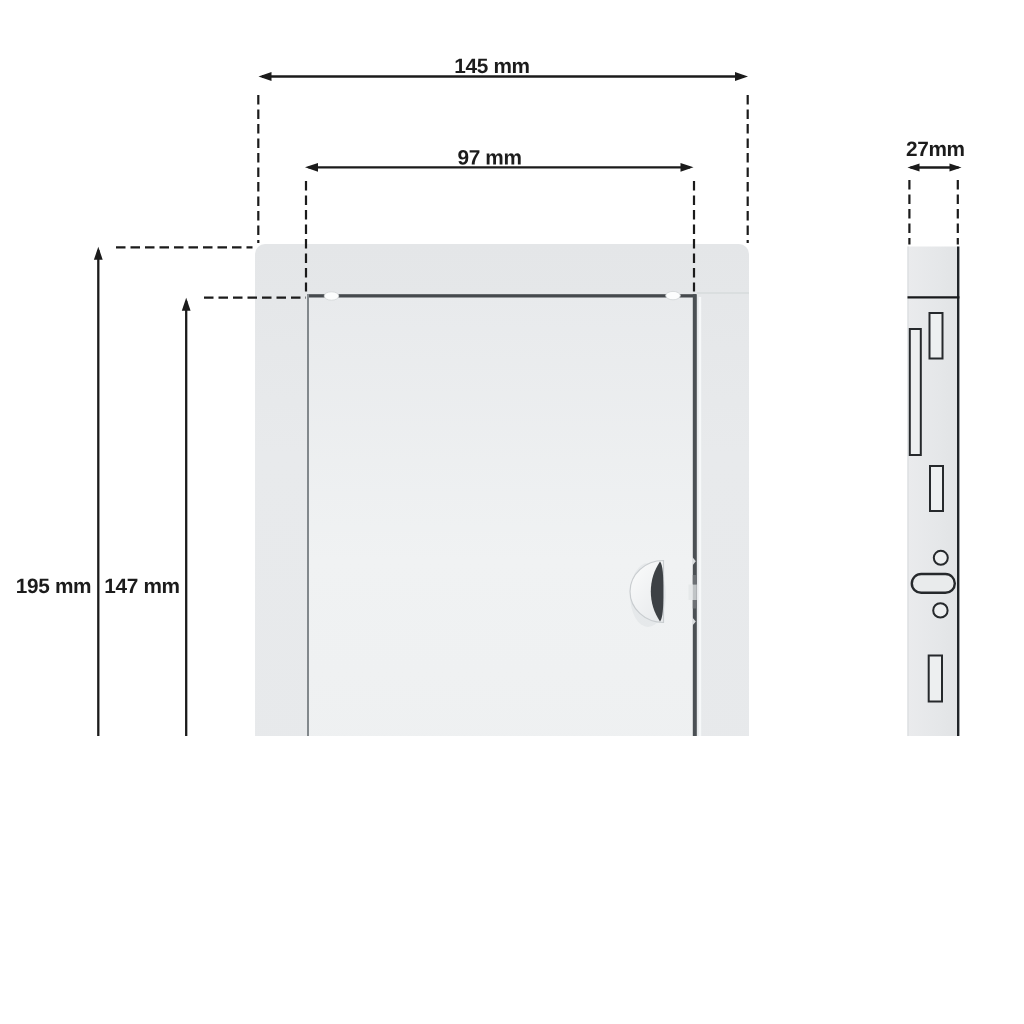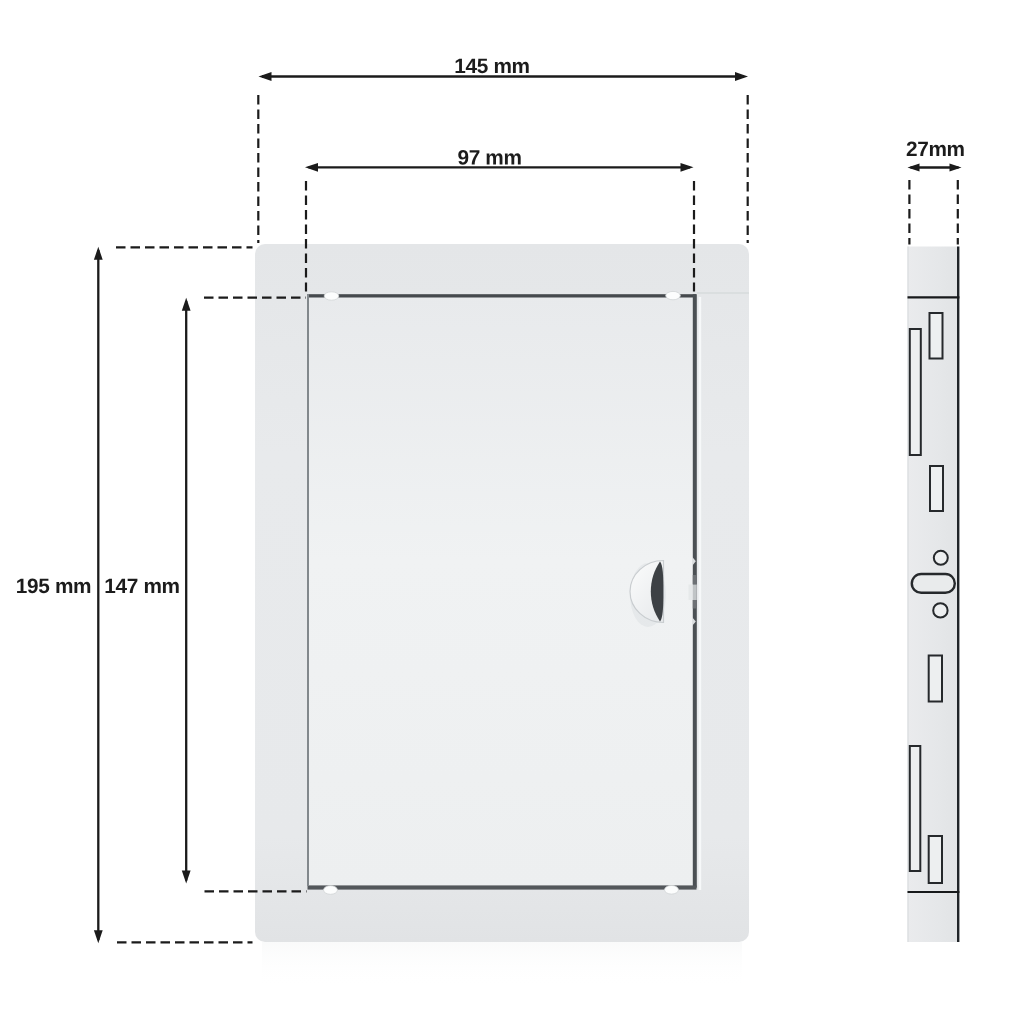--- a/index.html
+++ b/index.html
@@ -1,16 +1,16 @@
 <!DOCTYPE html>
 <html><head>
 <meta charset="utf-8">
 <style>
   html,body{margin:0;padding:0;background:#ffffff;}
-  .canvas{position:relative;width:1024px;height:1024px;background:#737373;overflow:hidden;}
+  .canvas{position:relative;width:1024px;height:736px;background:#737373;overflow:hidden;}
   text{font-family:"Liberation Sans", sans-serif;font-weight:700;fill:#1c1c1c;filter:grayscale(1);}
 </style>
 </head>
 <body>
 <div class="canvas">
 <svg width="1024" height="1024" viewBox="0 0 1024 1024">
   <defs>
     <linearGradient id="gFrame" x1="0" y1="0" x2="0" y2="1">
       <stop offset="0" stop-color="#e4e6e8"></stop>
       <stop offset="0.3" stop-color="#e8eaec"></stop>

